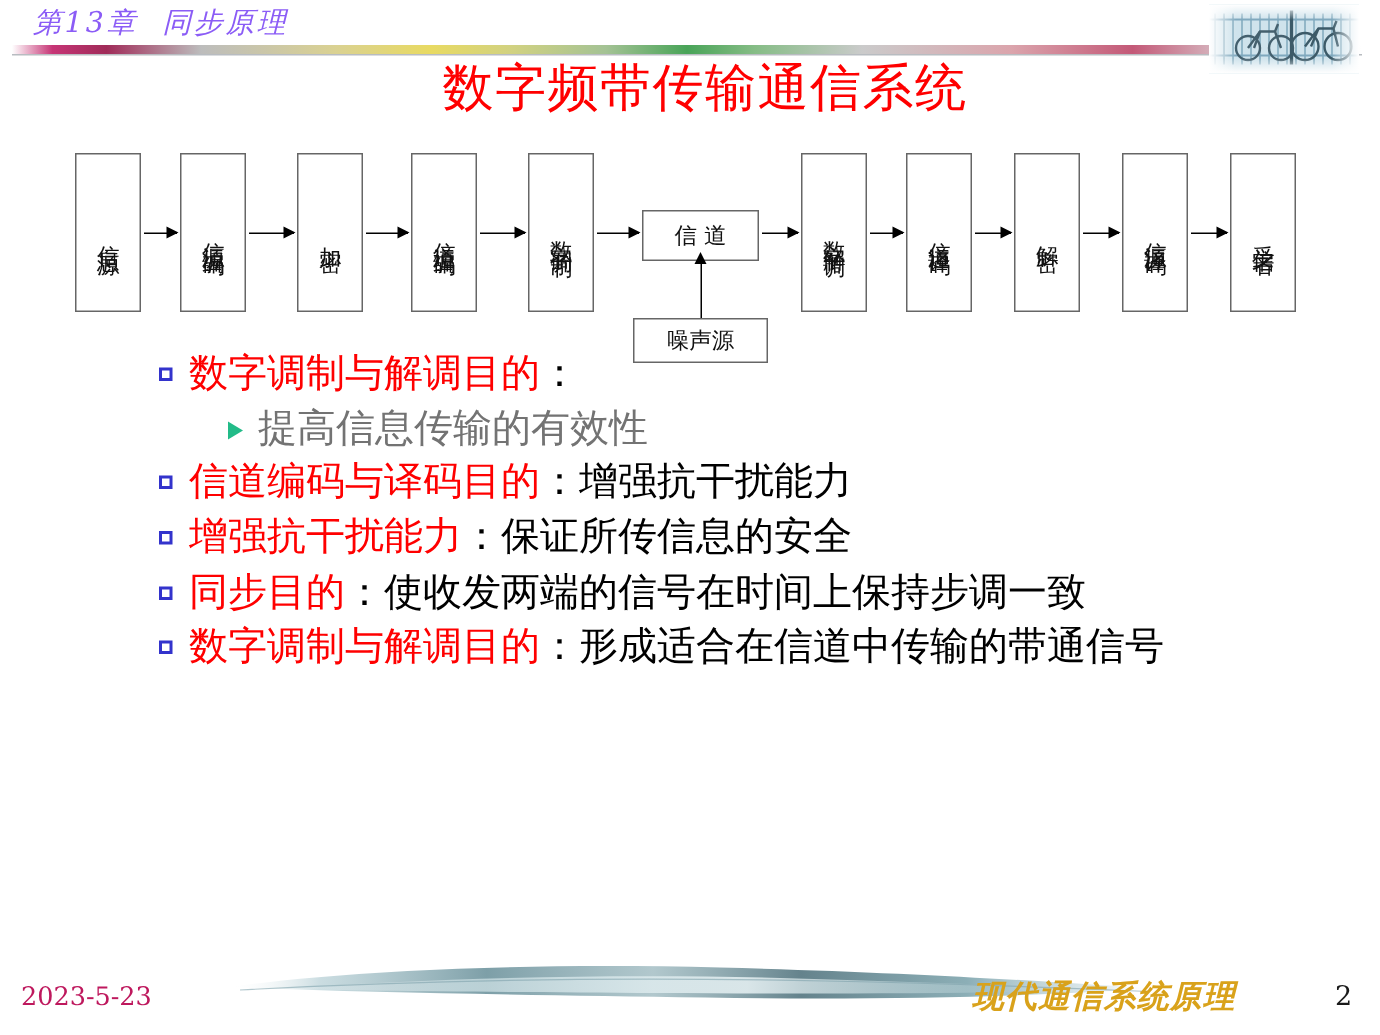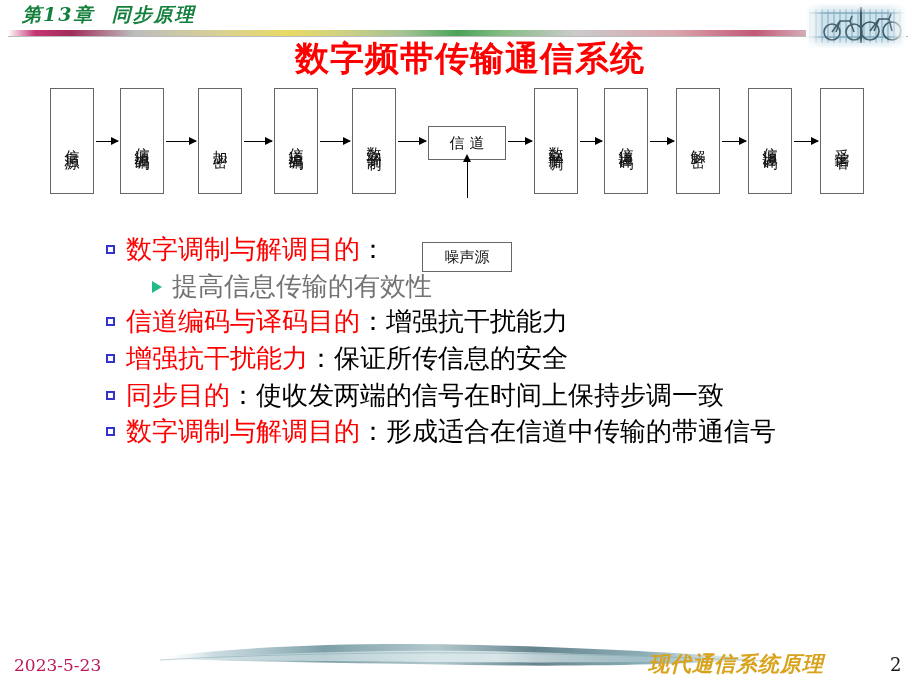--- a/index.html
+++ b/index.html
@@ -15,23 +15,23 @@
     font-family: "DejaVu Sans", "Liberation Sans", sans-serif;
   }
 
   
   #chapter-header {
     position: absolute;
     left: 22px;
     top: 2px;
     font-family: "DejaVu Serif", "Liberation Serif", serif;
     font-size: 19px;
-    font-weight: bold;
+    font-weight: normal;
     font-style: italic;
-    color: #15803d;
+    color: #8b5cf6;
     letter-spacing: 2px;
     white-space: pre;
   }
   #header-rule {
     position: absolute;
     left: 8px;
     top: 30px;
     width: 900px;
     height: 6px;
     background: linear-gradient(to right,
@@ -76,32 +76,32 @@
 
   
   #slide-title {
     position: absolute;
     left: 0;
     top: 36px;
     width: 920px;
     text-align: center;
     font-family: "DejaVu Serif", "Liberation Serif", serif;
     font-size: 34px;
-    font-weight: bold;
+    font-weight: normal;
     color: #FF0000;
     letter-spacing: 1px;
     padding-left: 20px;
     box-sizing: border-box;
   }
 
   
   #diagram {
     position: absolute;
     left: 0;
-    top: 84px;
+    top: 98px;
     width: 920px;
     height: 150px;
     text-align: right;
   }
   .blk {
     position: absolute;
     border: 1px solid #666666;
     background: #ffffff;
     font-family: "DejaVu Serif", "Liberation Serif", serif;
     font-size: 15px;
@@ -294,21 +294,21 @@
 
 <div id="slide-title">数字频带传输通信系统</div>
 
 <div id="diagram">
     <div class="blk vert" style="left: 50px; top: 4px; width: 44px; height: 106px;">信息源</div>
     <div class="blk vert" style="left: 120px; top: 4px; width: 44px; height: 106px;">信源编码</div>
     <div class="blk vert" style="left: 198px; top: 4px; width: 44px; height: 106px;">加密</div>
     <div class="blk vert" style="left: 274px; top: 4px; width: 44px; height: 106px;">信道编码</div>
     <div class="blk vert" style="left: 352px; top: 4px; width: 44px; height: 106px;">数字调制</div>
     <div class="blk" style="left: 428px; top: 42px; width: 78px; height: 34px;">信 道</div>
-    <div class="blk" style="left: 422px; top: 114px; width: 90px; height: 30px; margin-top: 44px;">噪声源</div>
+    <div class="blk" style="left: 422px; top: 114px; width: 90px; height: 30px;">噪声源</div>
     <div class="blk vert" style="left: 534px; top: 4px; width: 44px; height: 106px;">数字解调</div>
     <div class="blk vert" style="left: 604px; top: 4px; width: 44px; height: 106px;">信道译码</div>
     <div class="blk vert" style="left: 676px; top: 4px; width: 44px; height: 106px;">解密</div>
     <div class="blk vert" style="left: 748px; top: 4px; width: 44px; height: 106px;">信源译码</div>
     <div class="blk vert" style="left: 820px; top: 4px; width: 44px; height: 106px;">受信者</div>
     <div class="arrow" style="left: 96px; top: 57px; width: 22px;"></div>
     <div class="arrow" style="left: 166px; top: 57px; width: 30px;"></div>
     <div class="arrow" style="left: 244px; top: 57px; width: 28px;"></div>
     <div class="arrow" style="left: 320px; top: 57px; width: 30px;"></div>
     <div class="arrow" style="left: 398px; top: 57px; width: 28px;"></div>

